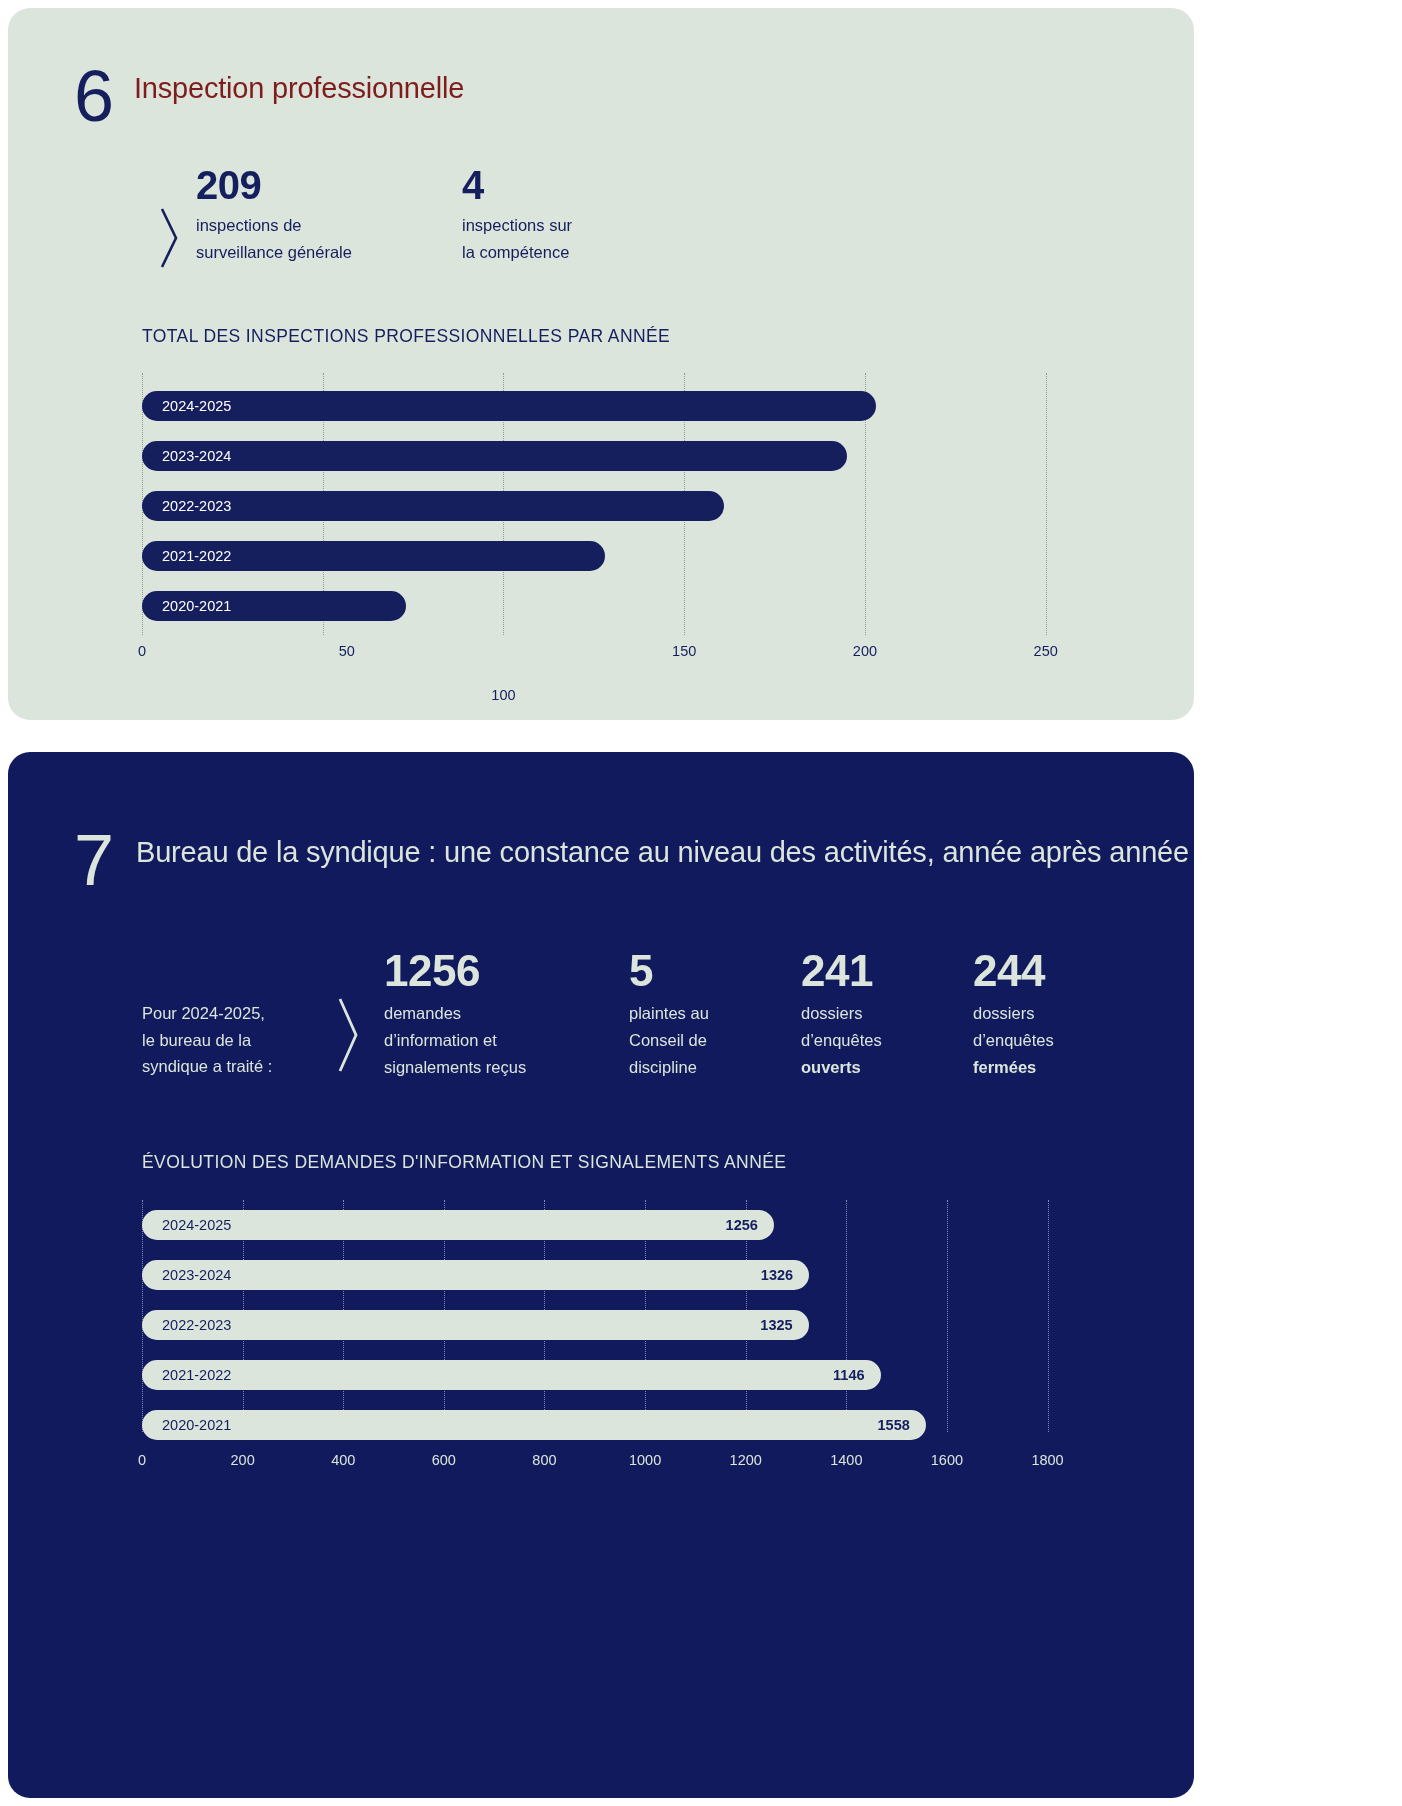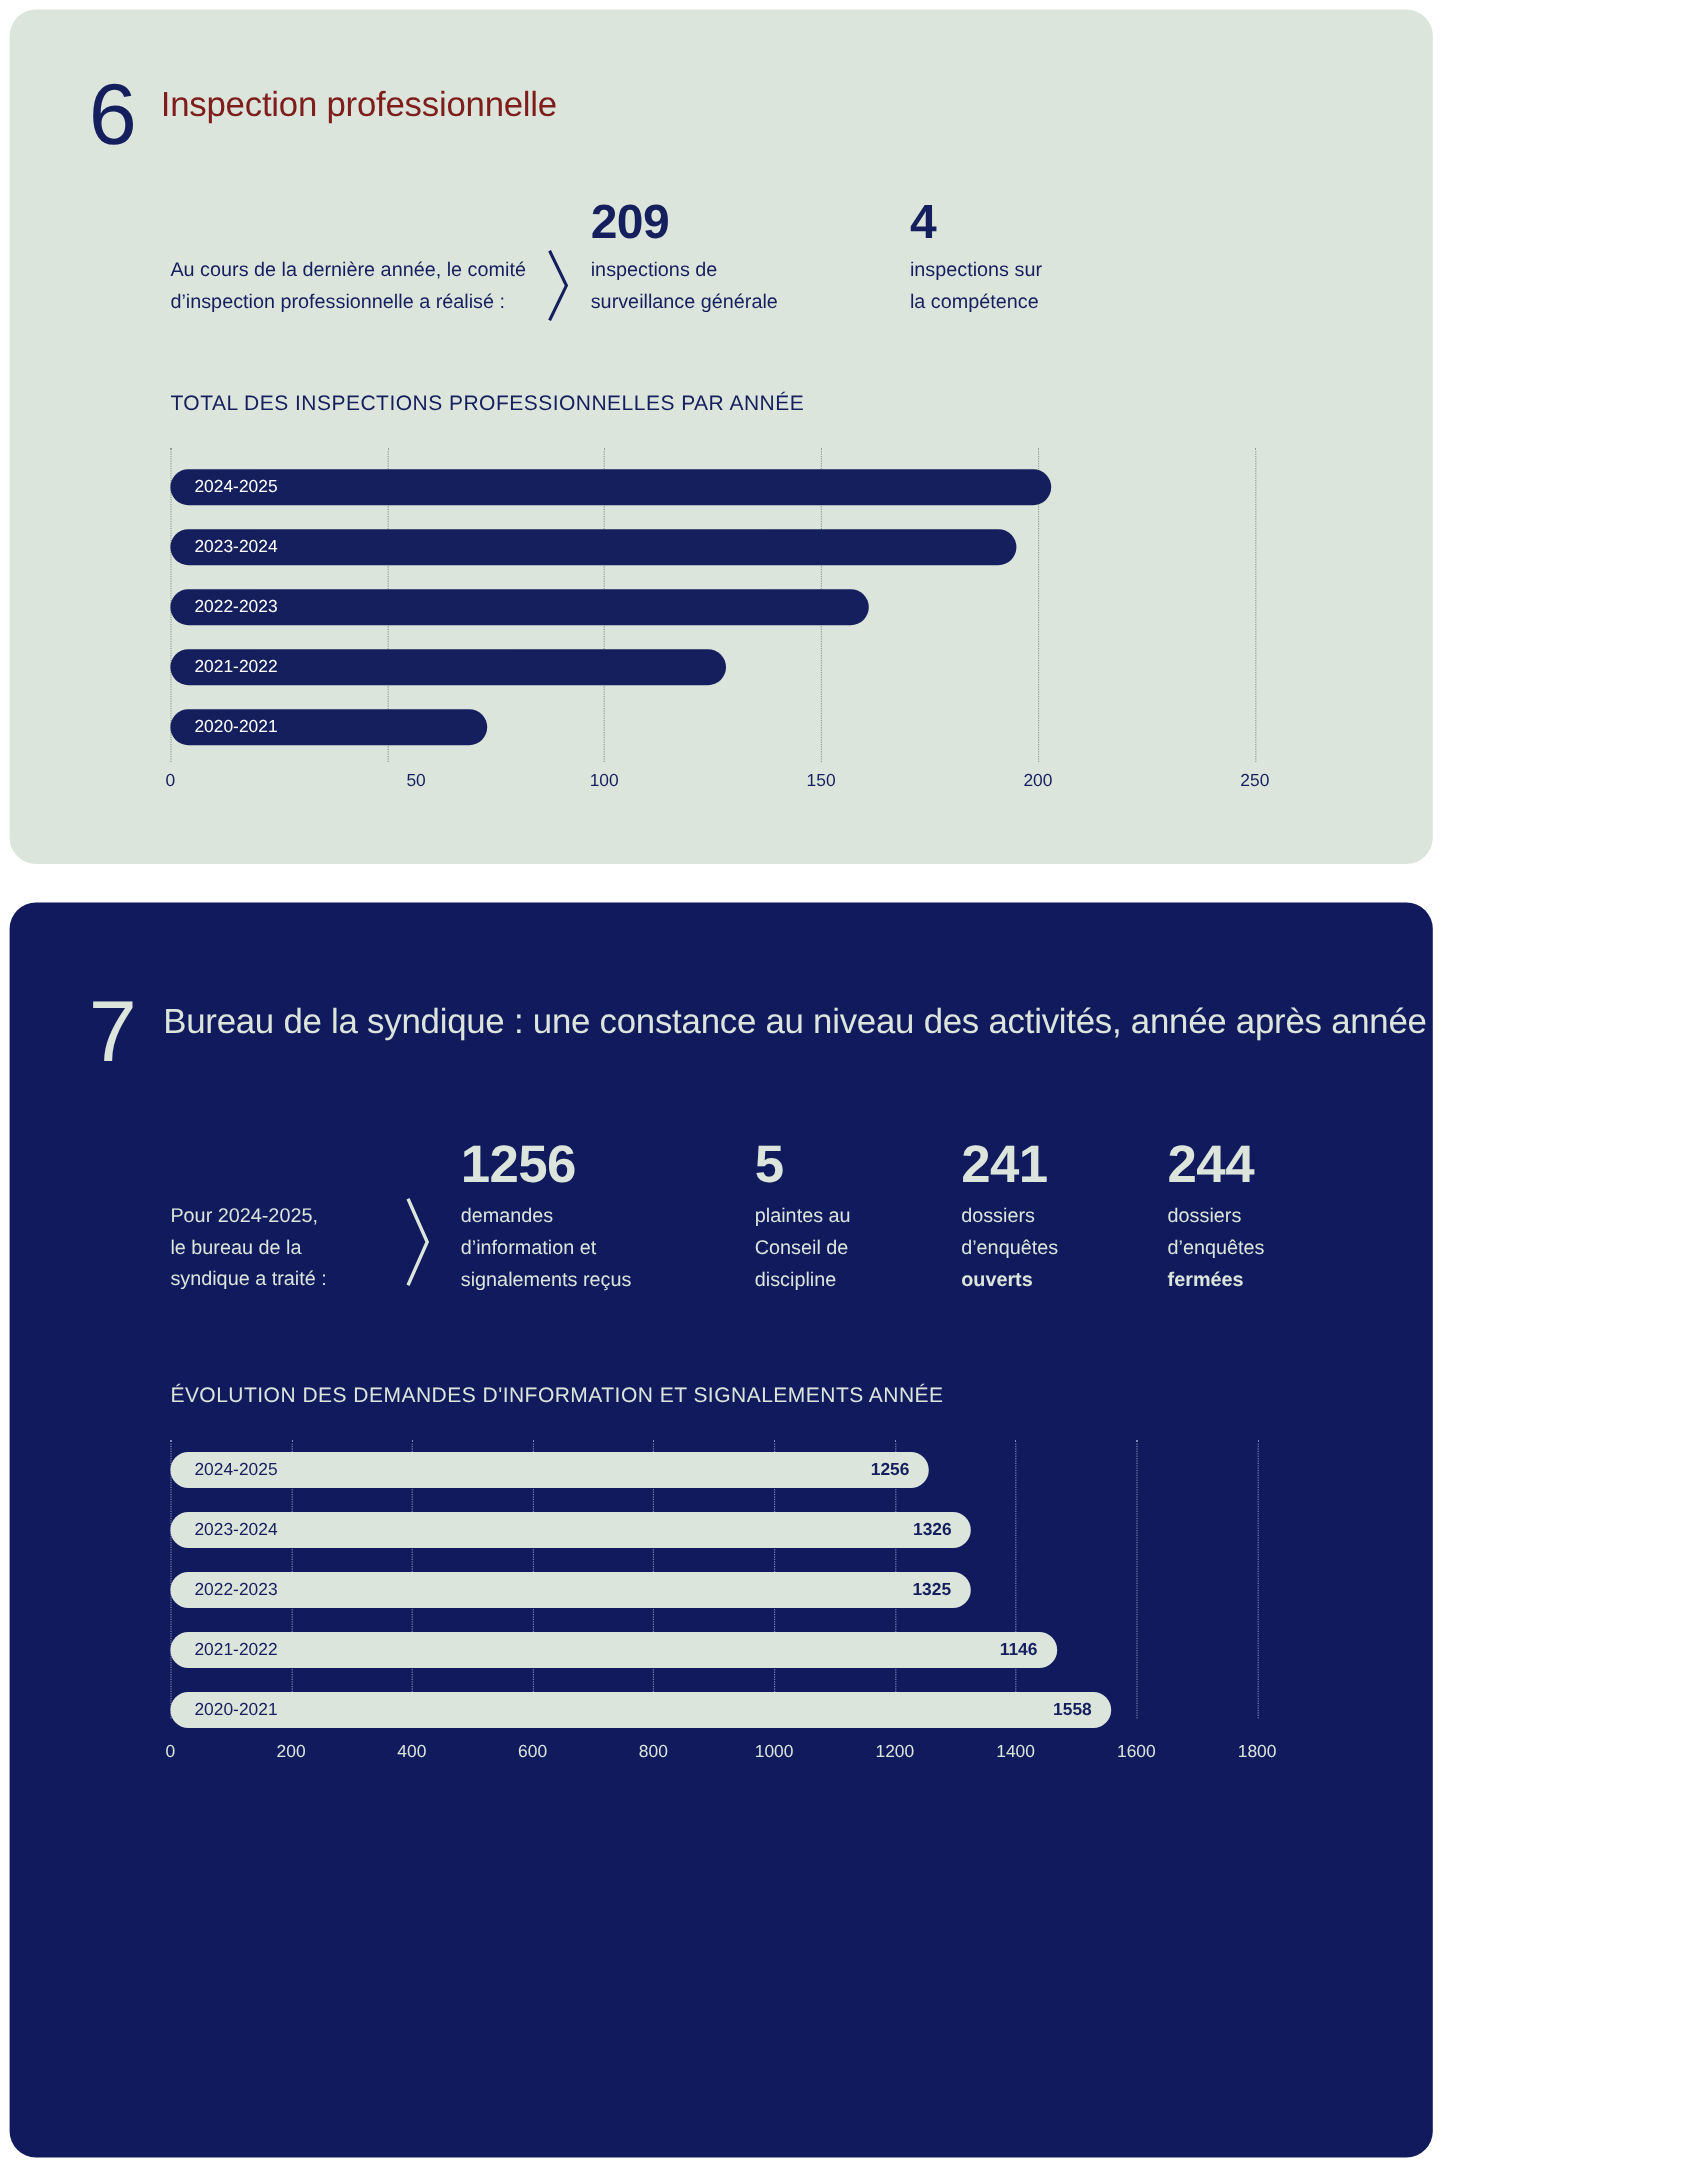--- a/index.html
+++ b/index.html
@@ -150,22 +150,20 @@
 
 <div class="panel" id="panel-six">
 
   <div class="hdr" id="six-hdr">
     <div class="big-num">6</div>
     <div class="hdr-title">Inspection
 professionnelle</div>
   </div>
 
   <div class="stats-row" id="six-stats">
-    <div class="lead">Au cours de la dernière année, le comité
-d’inspection professionnelle a réalisé :</div>
     <div class="chevron">
       <svg class="chev-six" viewBox="0 0 20 64" width="20" height="64" aria-hidden="true">
         <polyline points="3,3 17,32 3,61" fill="none" stroke="#151f5e" stroke-width="2.6"></polyline>
       </svg>
     </div>
     <div class="stat" style="width:266px">
       <div class="stat-val">209</div>
       <div class="stat-lbl">inspections de
 surveillance générale</div>
     </div>
@@ -207,21 +205,21 @@
       </div>
       <div class="barrow" style="top: 218px;">
         <div class="bar" style="width: 263.881px;">
           <span class="bar-lbl">2020-2021</span>
         </div>
       </div>
     </div>
   <div class="axis" id="six-axis">
       <div class="tick" style="left: 0px;">0</div>
       <div class="tick" style="left: 180.741px; margin-left: 24px;">50</div>
-      <div class="tick" style="left: 361.481px;">100</div>
+      <div class="tick" style="left: 361.481px; margin-top: 44px;">100</div>
       <div class="tick" style="left: 542.222px;">150</div>
       <div class="tick" style="left: 722.963px;">200</div>
       <div class="tick" style="left: 903.704px;">250</div>
     </div>
 </div>
 
 <div class="panel" id="panel-seven">
 
   <div class="hdr" id="seven-hdr">
     <div class="big-num">7</div>

